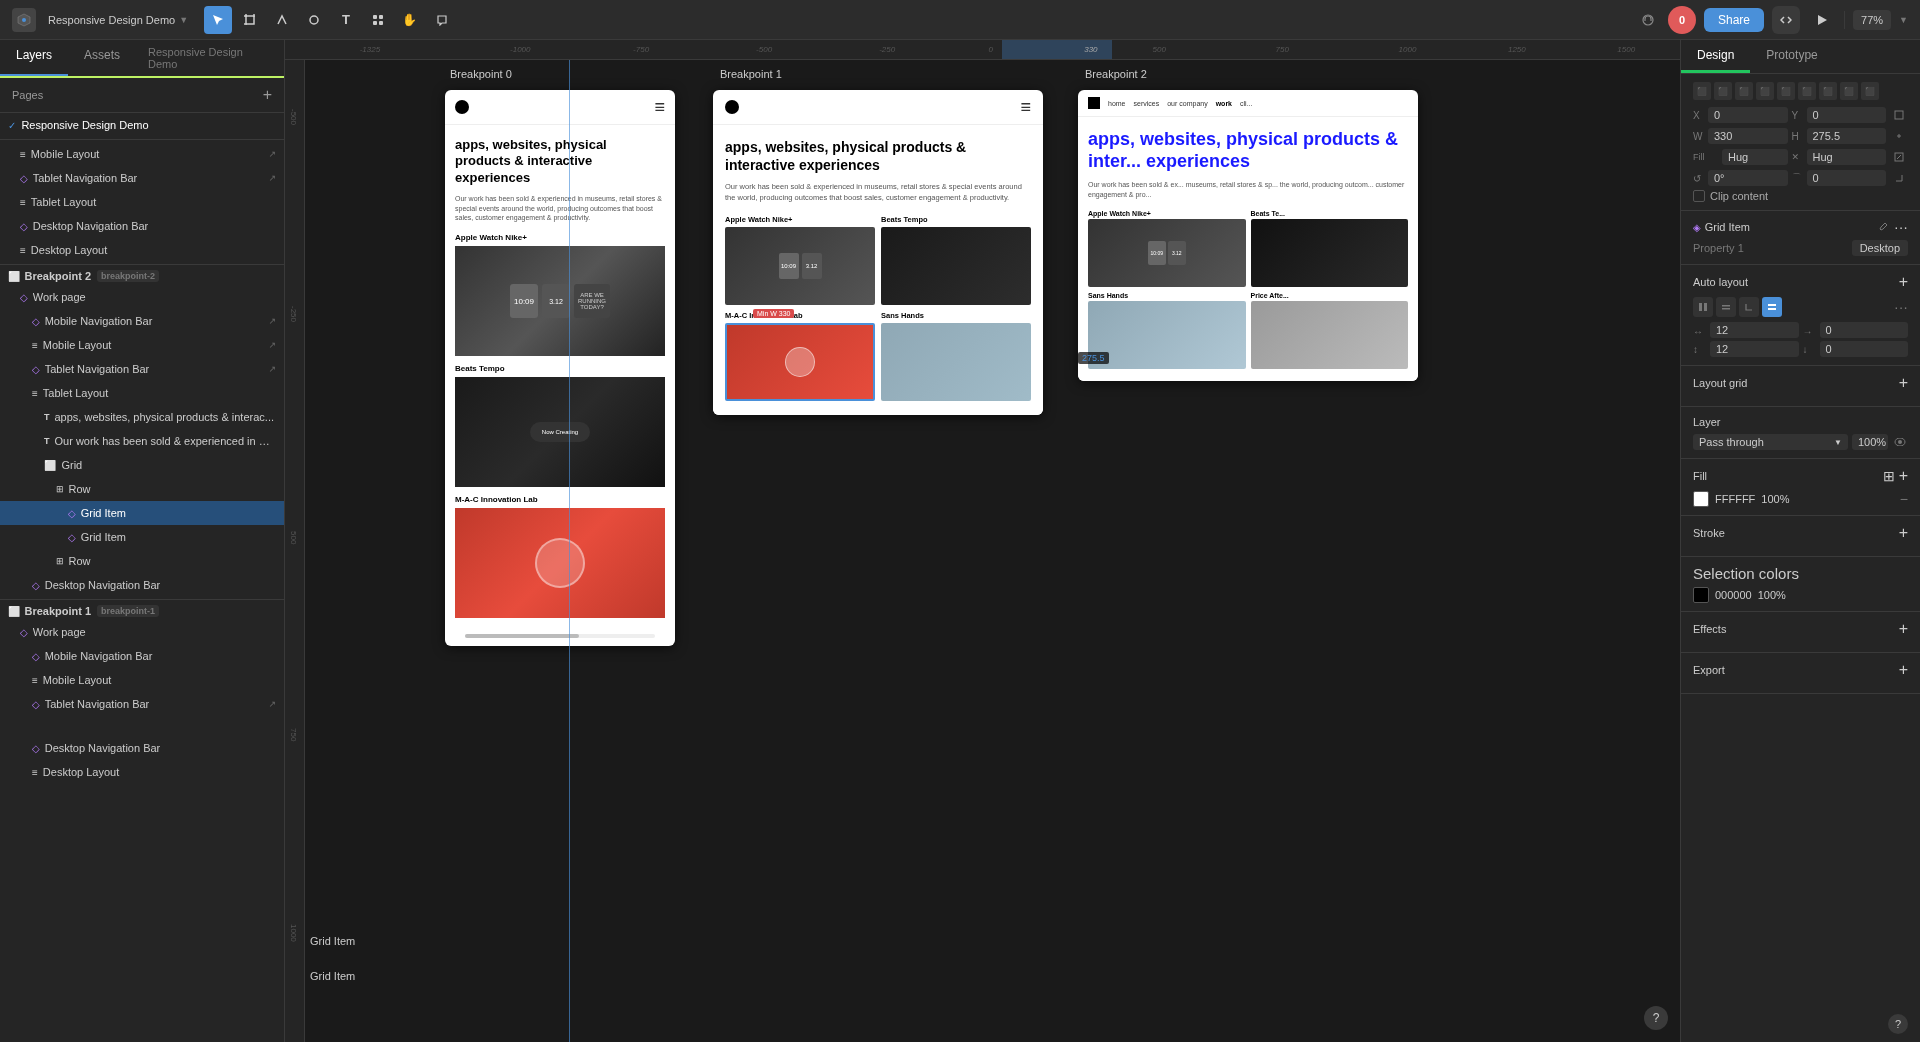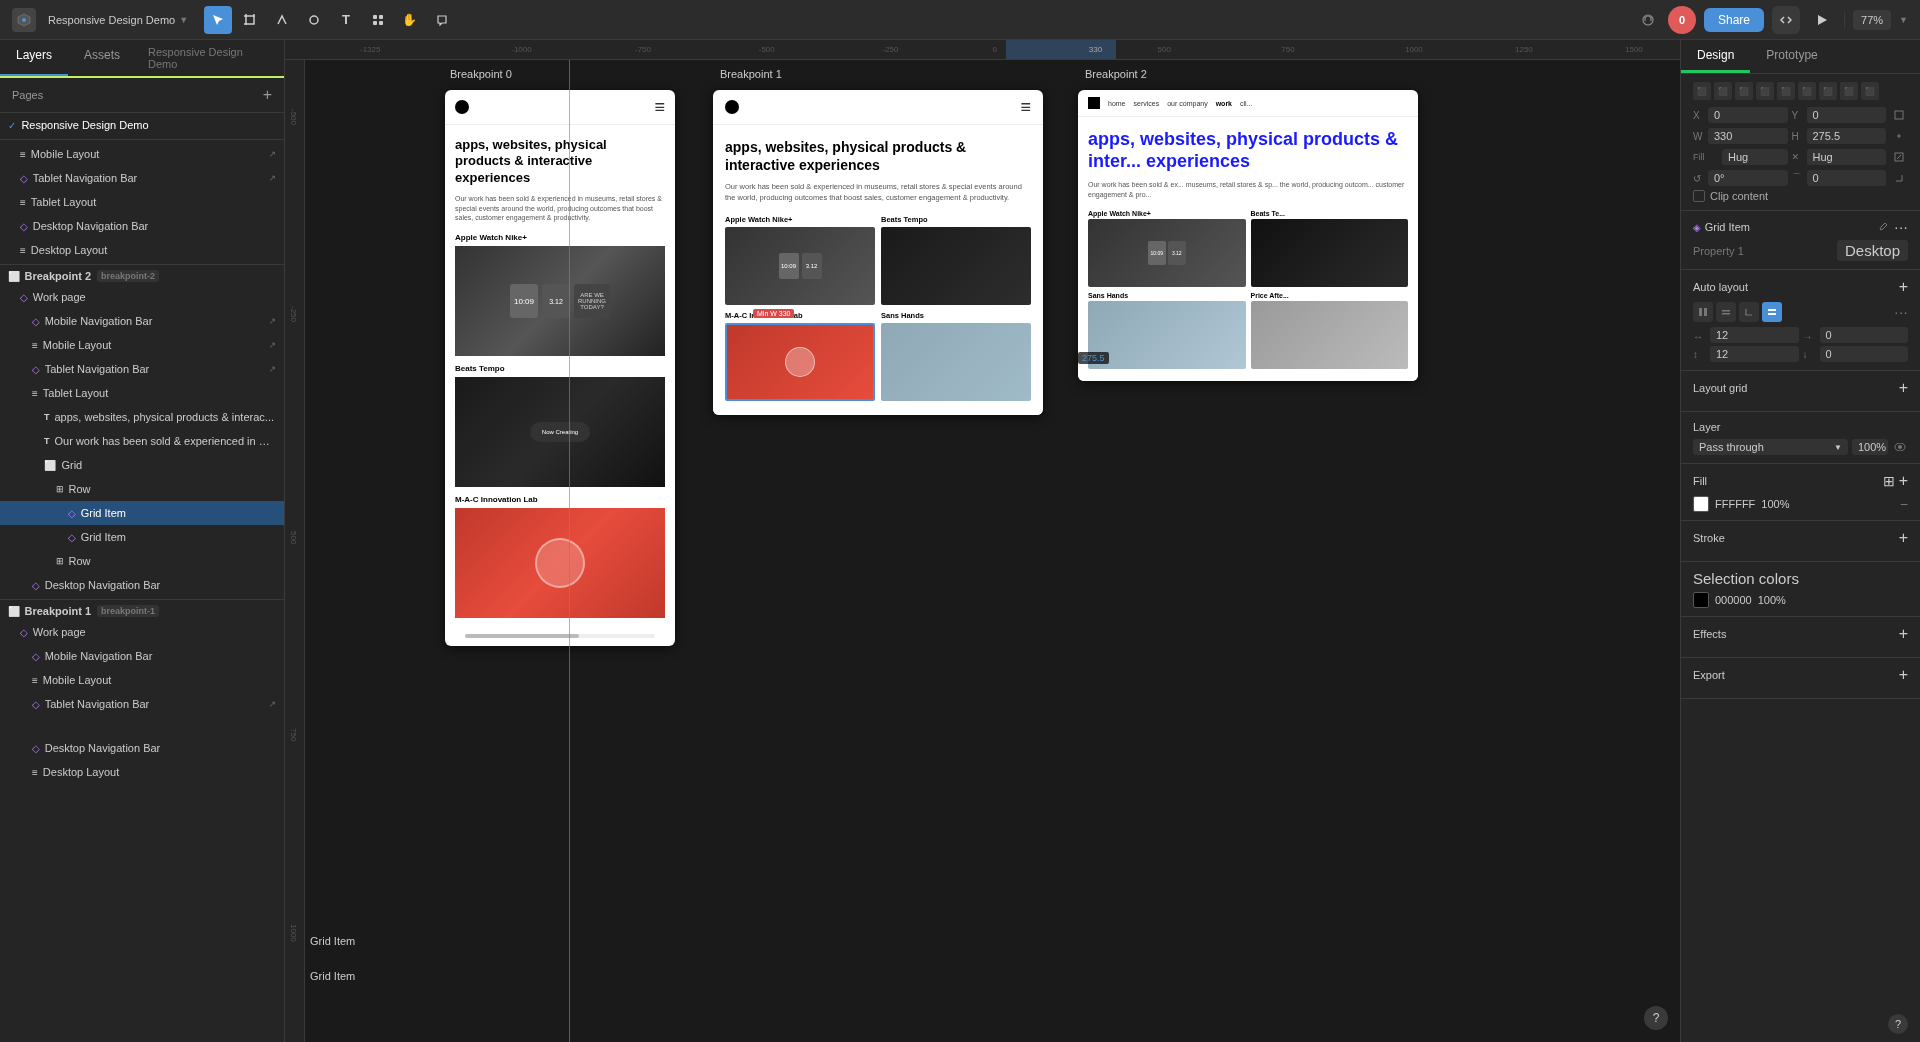--- a/index.html
+++ b/index.html
@@ -324,21 +324,21 @@
         <span class="layer-icon">≡</span>
         <span class="layer-label">Desktop Layout</span>
       </div>
 
     </div>
   </div>
 
   <div class="canvas">
 
     <div style="position:absolute;top:0;left:0;right:0;height:20px;background:#252525;border-bottom:1px solid #3a3a3a;overflow:hidden;display:flex;align-items:flex-end;">
-      <div style="position:absolute;left:20px;right:0;height:100%;display:flex;align-items:center;">
+      <div style="position:absolute;left:20px;right:8px;height:100%;display:flex;align-items:center;font-style:italic;">
 
         <span style="position:absolute;left:4%;font-size:8px;color:#555;">-1325</span>
         <span style="position:absolute;left:15%;font-size:8px;color:#555;">-1000</span>
         <span style="position:absolute;left:24%;font-size:8px;color:#555;">-750</span>
         <span style="position:absolute;left:33%;font-size:8px;color:#555;">-500</span>
         <span style="position:absolute;left:42%;font-size:8px;color:#555;">-250</span>
         <span style="position:absolute;left:50%;font-size:8px;color:#555;">0</span>
 
         <div style="position:absolute;left:51%;width:8%;height:100%;background:rgba(74,144,217,0.3);"></div>
         <span style="position:absolute;left:57%;font-size:8px;color:#aaa;">330</span>
@@ -607,21 +607,21 @@
             <svg width="10" height="10" viewBox="0 0 10 10">
                 <path d="M2 7L3 5L7 1L9 3L5 7L3 8Z" fill="none" stroke="#777" stroke-width="1"></path>
               </svg>
           </div>
           <button style="background:none;border:none;color:#ccc;font-size:14px;cursor:pointer;padding:0;">···</button>
         </div>
       </div>
 
       <div style="display:flex;align-items:center;gap:4px;margin-top:5px;">
         <span style="font-size:11px;color:#777;flex:1;">Property 1</span>
-        <div style="background:#333;border-radius:3px;padding:2px 8px;font-size:15px;color:#ccc;cursor:pointer;">Desktop</div>
+        <div style="background:#333;border-radius:3px;padding:2px 8px;font-size:11px;color:#ccc;cursor:pointer;">Desktop</div>
       </div>
     </div>
 
     <div class="right-section">
       <div class="section-header">
         <span style="font-size:11px;color:#ccc;">Auto layout</span>
         <button class="section-add">+</button>
       </div>
 
       <div style="display:flex;align-items:center;gap:3px;margin-bottom:5px;">

